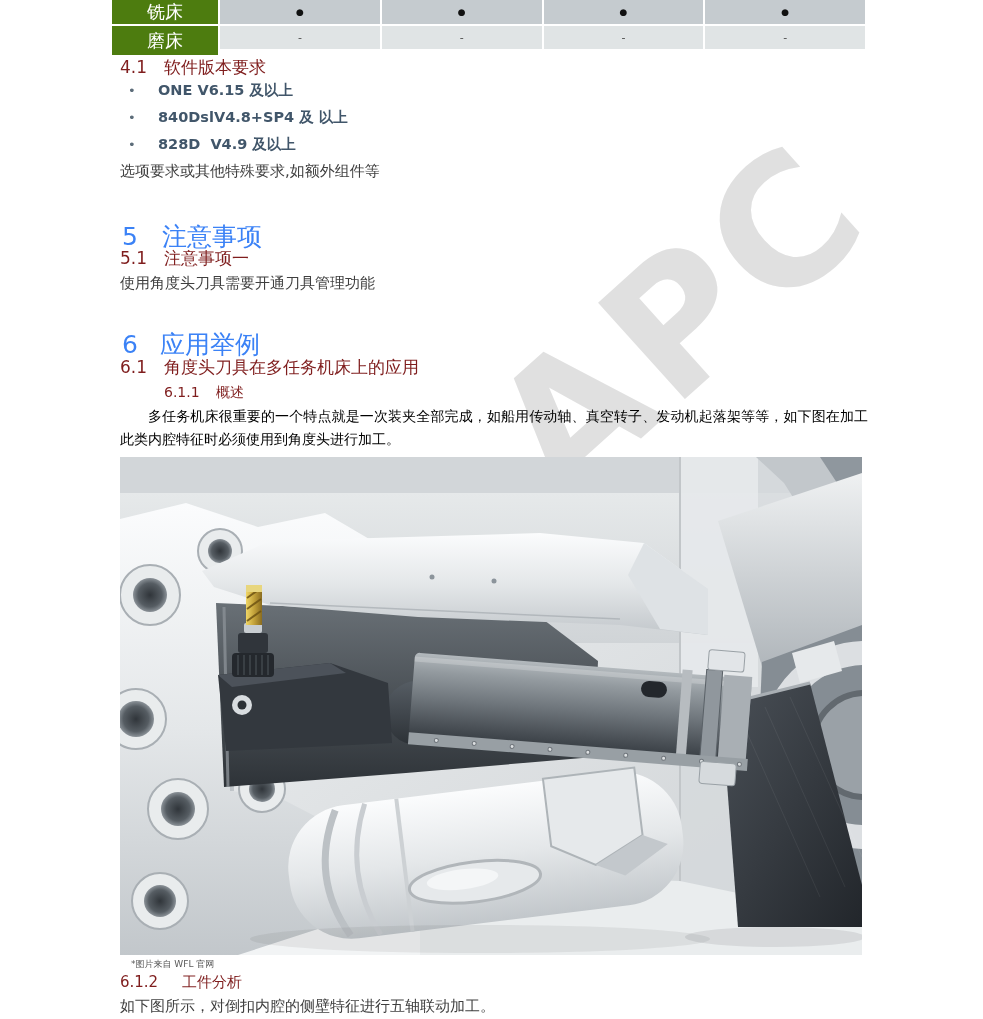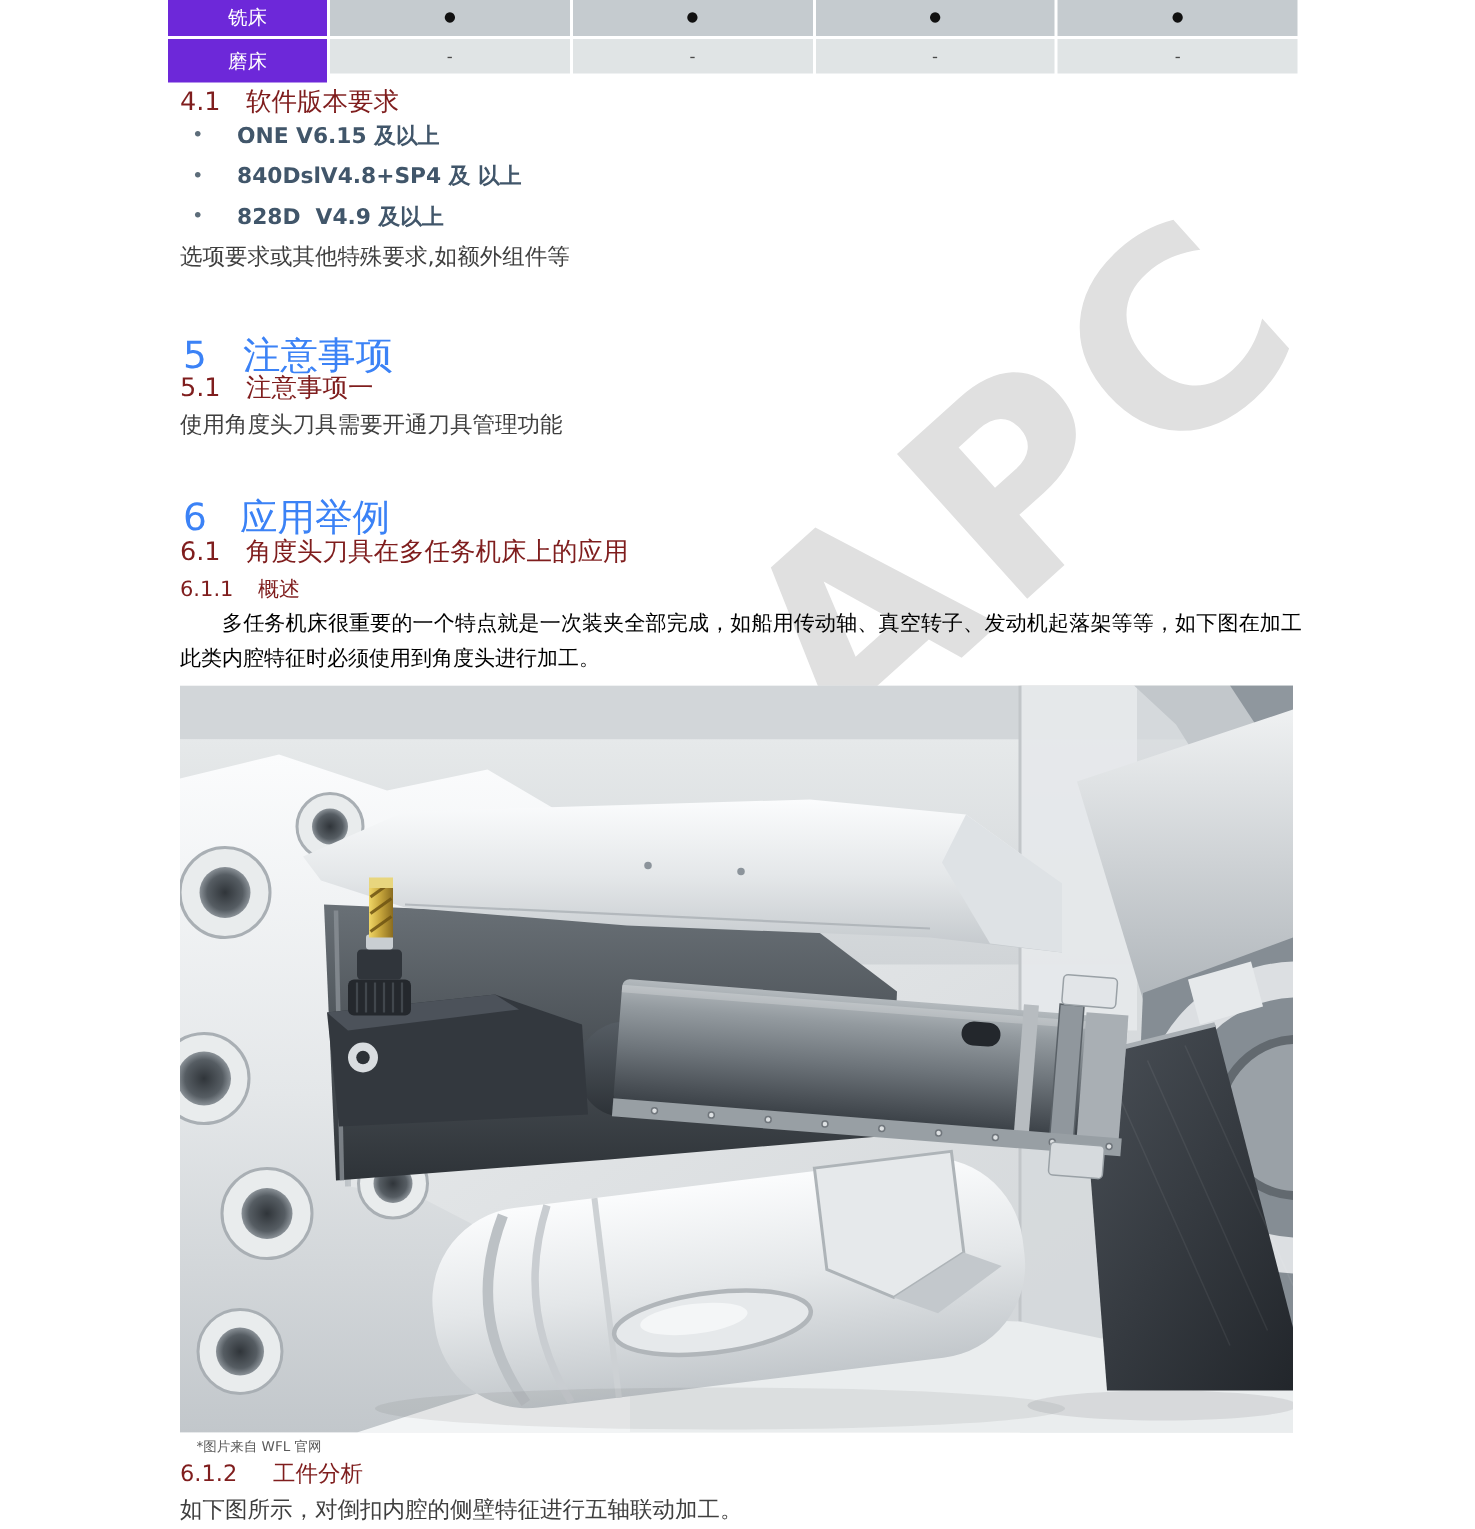--- a/index.html
+++ b/index.html
@@ -12,33 +12,33 @@
     position:absolute;left:430px;top:130px;width:500px;height:380px;
     display:flex;align-items:center;justify-content:center;
     transform:rotate(-42deg);
     font-size:178px;font-weight:bold;letter-spacing:8px;color:#e0e0e0;
     z-index:0;user-select:none;white-space:nowrap;
   }
   
   .doc-table{position:absolute;left:112px;top:0;width:753px;z-index:1;}
   .t-row{display:flex;gap:2px;margin-bottom:2px;}
   .t-row .th{
-    width:106px;flex:0 0 106px;background:#6d28d9;color:#ffffff;
-    display:flex;align-items:center;justify-content:center;font-size:13px;height:24px;font-family:Liberation Mono, monospace;
+    width:106px;flex:0 0 106px;background:#4d7c0f;color:#ffffff;
+    display:flex;align-items:center;justify-content:center;font-size:18px;height:24px;font-family:Liberation Mono, monospace;
   }
   .t-row .td{flex:1;display:flex;align-items:center;justify-content:center;height:24px;}
   .t-row.row1 .td{background:#c5cbcf;font-size:9px;color:#111;}
   .t-row.row2 .th{height:29px;}
   .t-row.row2 .td{background:#e0e4e5;height:23px;font-size:11px;color:#4a4a4a;}
   
   .h-blue{position:absolute;left:120px;color:#7f1d1d;font-size:17px;white-space:nowrap;z-index:1;}
   .h-blue.small{font-size:14px;}
   .h-big{position:absolute;left:122px;color:#3b82f6;font-size:25px;white-space:nowrap;z-index:1;margin-top:16px;}
   .num{display:inline-block;}
-  .w38{min-width:38px;} .w40{min-width:40px;} .w44{min-width:44px;} .w52{min-width:52px;} .w62{min-width:62px;}
+  .w38{min-width:38px;} .w40{min-width:40px;} .w44{min-width:44px;} .w52{min-width:52px;margin-left:44px;} .w62{min-width:62px;}
   
   .body-text{position:absolute;left:120px;font-size:15px;color:#3f3f3f;z-index:1;white-space:nowrap;}
   .para{position:absolute;left:120px;width:748px;font-size:14px;line-height:23px;color:#000000;
         text-indent:2em;z-index:1;text-align:justify;}
   .bullets{position:absolute;left:128px;top:77px;z-index:1;}
   .bullet-item{display:flex;align-items:center;height:27px;font-size:14.5px;color:#41566a;}
   .bullet-item .dot{width:30px;font-size:13px;color:#5d6d7a;}
   .bullet-item .btext{white-space:pre;font-weight:bold;}
   .caption{position:absolute;left:131px;top:958px;font-size:9px;color:#595959;z-index:3;white-space:nowrap;}
   

